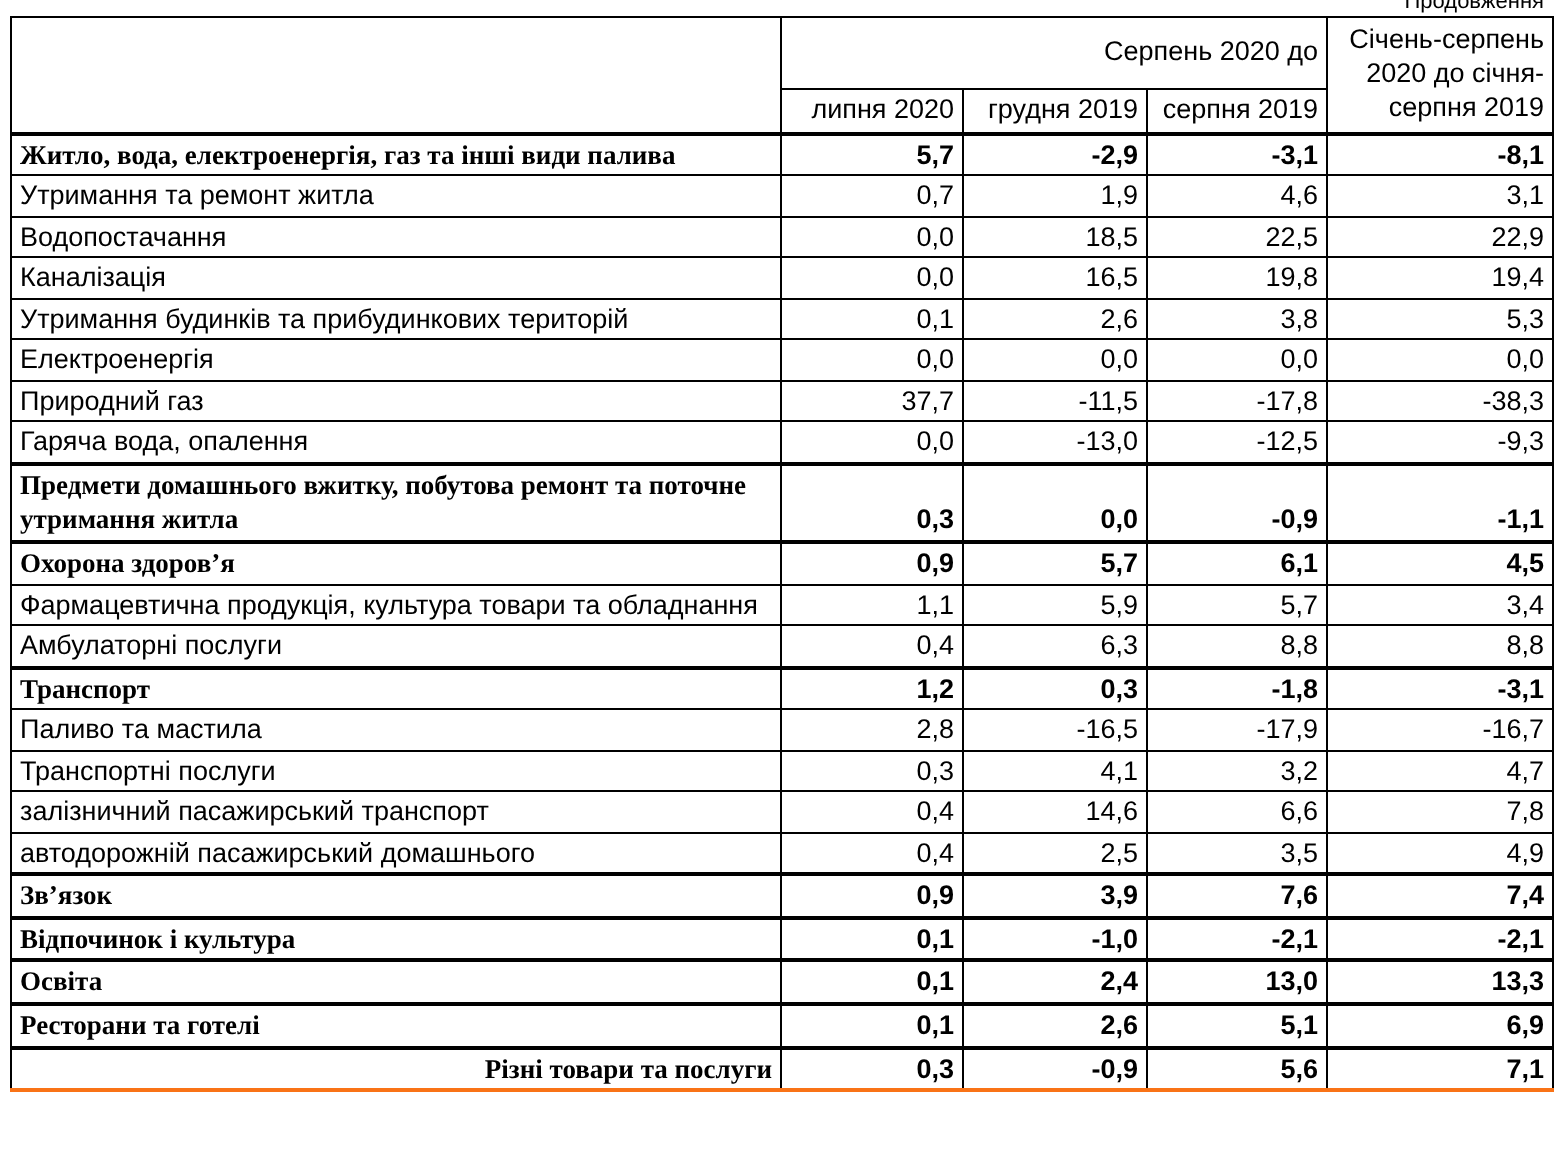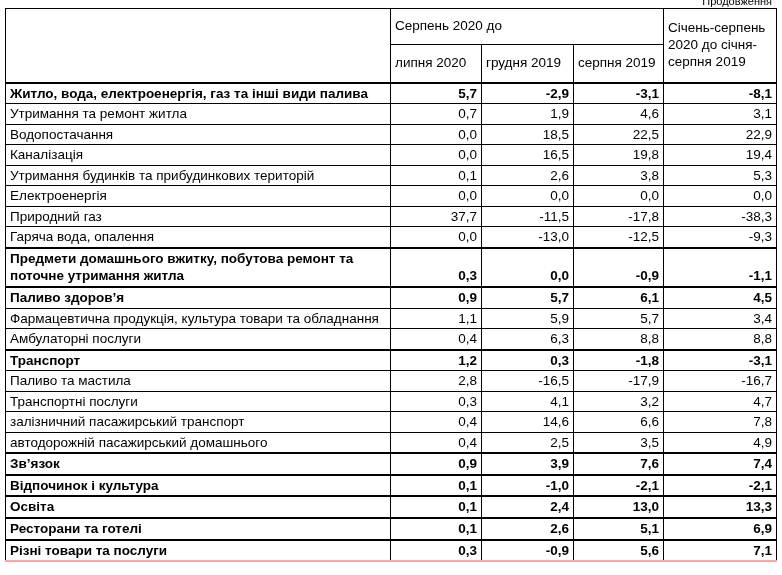--- a/index.html
+++ b/index.html
@@ -22,45 +22,45 @@
     border-collapse: collapse;
     table-layout: fixed;
     width: 771px;
     font-size: 13.5px;
   }
   table.idx th, table.idx td {
     border: 1px solid #000;
     padding: 1px 4px;
   }
   thead th {
-    text-align: left;
+    text-align: right;
     vertical-align: middle;
     font-weight: normal;
     line-height: 1.25;
   }
   thead tr.h1 th { height: 36px; }
-  thead tr.h2 th { height: 38px; }
+  thead tr.h2 th { height: 22px; }
   tbody td {
     height: 20px;
     line-height: 1.3;
     vertical-align: bottom;
   }
   td.label {
     text-align: left;
     white-space: nowrap;
     overflow: hidden;
   }
   td.label.wrap { white-space: normal; }
   td.value { text-align: right; }
   tr.section td {
     font-weight: bold;
     border-top: 2px solid #000;
   }
-  tbody tr:last-child td { border-bottom: 2px solid #fca5a5; }
-  .ind-0 { padding-left: 5px; }
+  tbody tr:last-child td { border-bottom: 2px solid #f97316; text-align: right; }
+  .ind-0 { padding-left: 5px; font-family: Liberation Serif, serif; }
   .ind-1 { padding-left: 14px; }
   .ind-2 { padding-left: 27px; }
 </style>
 </head>
 <body>
 
 <div class="page">
   <div class="continuation">Продовження</div>
 
   <table class="idx">
@@ -141,21 +141,21 @@
           <td class="value">-9,3</td>
         </tr>
         <tr class="section">
           <td class="label ind-0 wrap">Предмети домашнього вжитку, побутова ремонт та поточне утримання житла</td>
           <td class="value">0,3</td>
           <td class="value">0,0</td>
           <td class="value">-0,9</td>
           <td class="value">-1,1</td>
         </tr>
         <tr class="section">
-          <td class="label ind-0">Паливо здоров’я</td>
+          <td class="label ind-0">Охорона здоров’я</td>
           <td class="value">0,9</td>
           <td class="value">5,7</td>
           <td class="value">6,1</td>
           <td class="value">4,5</td>
         </tr>
         <tr>
           <td class="label ind-1 wrap">Фармацевтична продукція, культура товари та обладнання</td>
           <td class="value">1,1</td>
           <td class="value">5,9</td>
           <td class="value">5,7</td>

